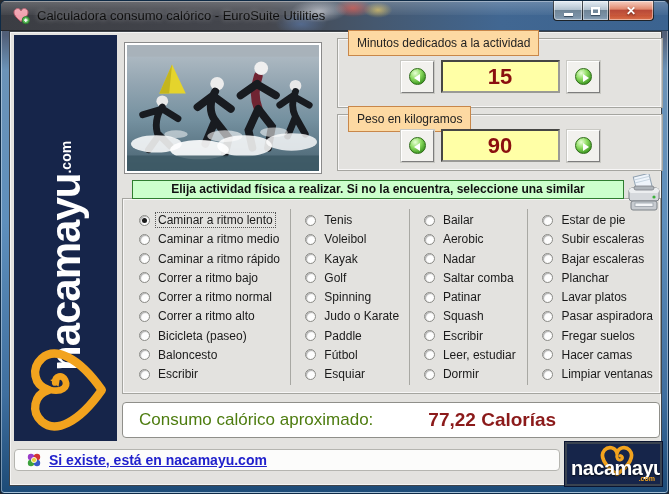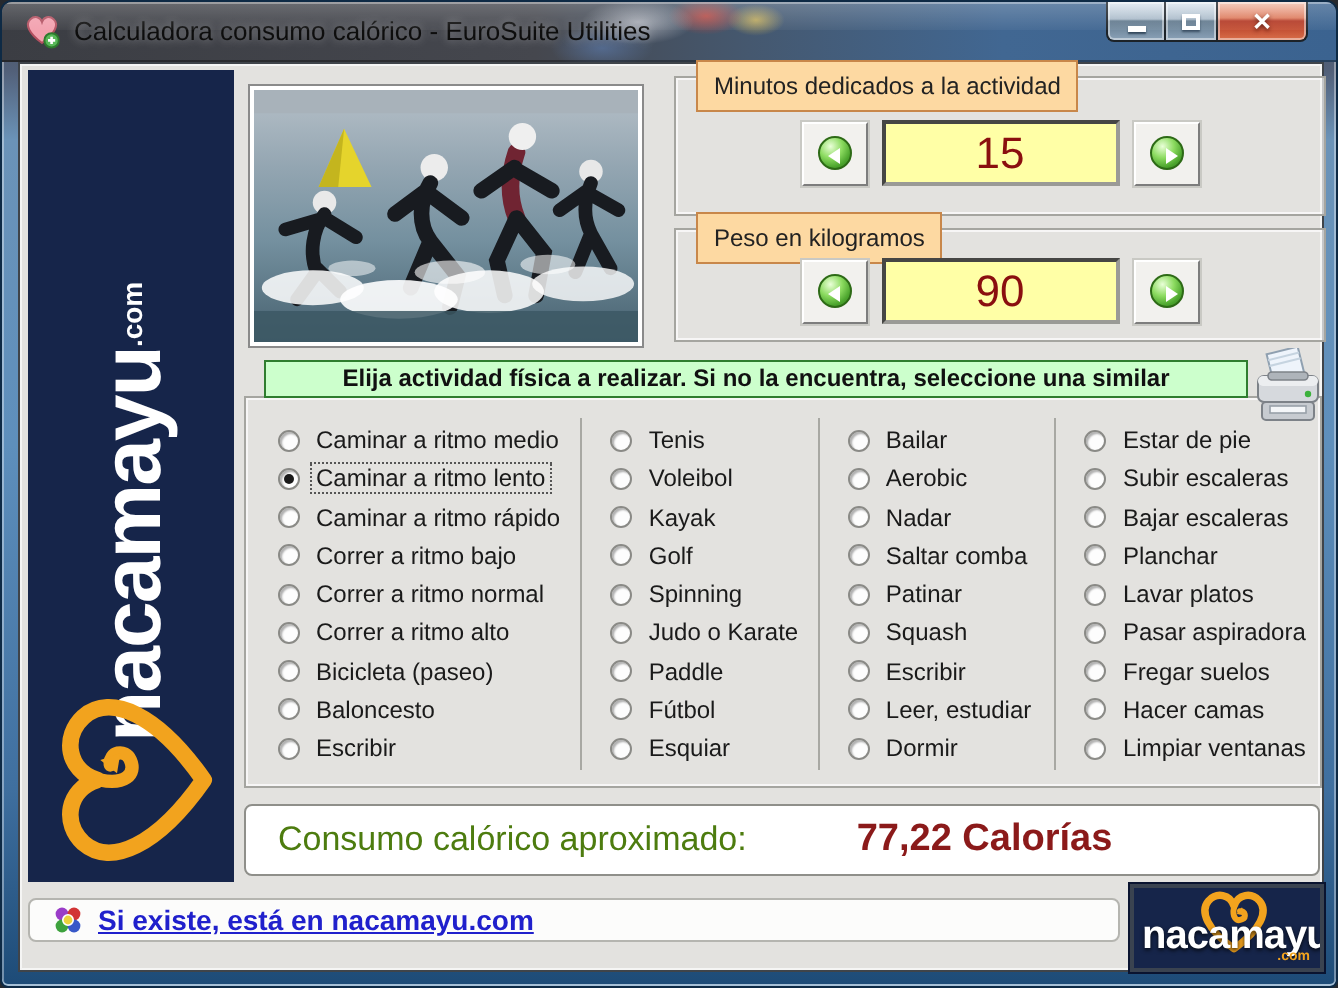--- a/index.html
+++ b/index.html
@@ -63,21 +63,21 @@
   .spin-btn{ width:33px; height:32px; background:#f2f1ee; border:1px solid;
     border-color:#ffffff #7d7d7d #7d7d7d #ffffff; box-shadow:0 0 0 1px #c9c9c4;
     display:flex; align-items:center; justify-content:center; padding:0; cursor:default; }
   .orb{ width:17px; height:17px; border-radius:50%; border:1px solid #2d6a16; position:relative;
     background:radial-gradient(circle at 35% 28%, #eaffd8, #8cdb60 40%, #4aa32c 72%, #357e1c 100%); }
   .orb::after{ content:""; position:absolute; top:5px; border-top:4px solid transparent; border-bottom:4px solid transparent; }
   .orb.left::after{ left:4px; border-right:6px solid #fff; }
   .orb.right::after{ left:7px; border-left:6px solid #fff; }
   .value-field{ width:119px; height:33px; background:var(--field-yellow,#ffffa6);
     border:2px inset #9a9a96; text-align:center; font-family:"Liberation Sans",sans-serif;
-    font-size:22px; font-weight:normal; color:var(--value-red,#8a0f0f); padding:0; }
+    font-size:22px; font-weight:bold; color:var(--value-red,#8a0f0f); padding:0; }
   
   .gb-activities{ left:112px; top:166px; width:539px; height:196px; background:#e3e2df; }
   .header-chip{ position:absolute; left:122px; top:148px; width:492px; height:19px;
     background:var(--header-green,#ccffcc); border:1px solid var(--header-border,#2f7d2f);
     font-size:12px; font-weight:bold; color:#111; text-align:center; line-height:17px; white-space:nowrap; }
   .printer{ position:absolute; left:616px; top:142px; width:36px; height:42px; cursor:default; }
   .radio-cols{ position:absolute; inset:10px 4px 8px 6px; display:flex; }
   .radio-col{ display:flex; flex-direction:column; justify-content:space-between; padding:2px 0 2px 10px; }
   .radio-col.c0{ width:162px; }
   .radio-col.c1{ width:119px; border-left:1px solid #a8a8a3; padding-left:14px; }
@@ -206,26 +206,26 @@
         <button class="spin-btn">
             <span class="orb right"></span>
           </button>
       </div>
     </div>
 
     <div class="groupbox gb-activities">
       <div class="radio-cols">
         <div class="radio-col c0">
             <div class="radio-item">
-              <span class="radio"></span>
-              <span class="radio-label">Caminar a ritmo medio</span>
-            </div>
-            <div class="radio-item">
               <span class="radio checked"></span>
               <span class="radio-label focused">Caminar a ritmo lento</span>
+            </div>
+            <div class="radio-item">
+              <span class="radio"></span>
+              <span class="radio-label">Caminar a ritmo medio</span>
             </div>
             <div class="radio-item">
               <span class="radio"></span>
               <span class="radio-label">Caminar a ritmo rápido</span>
             </div>
             <div class="radio-item">
               <span class="radio"></span>
               <span class="radio-label">Correr a ritmo bajo</span>
             </div>
             <div class="radio-item">

